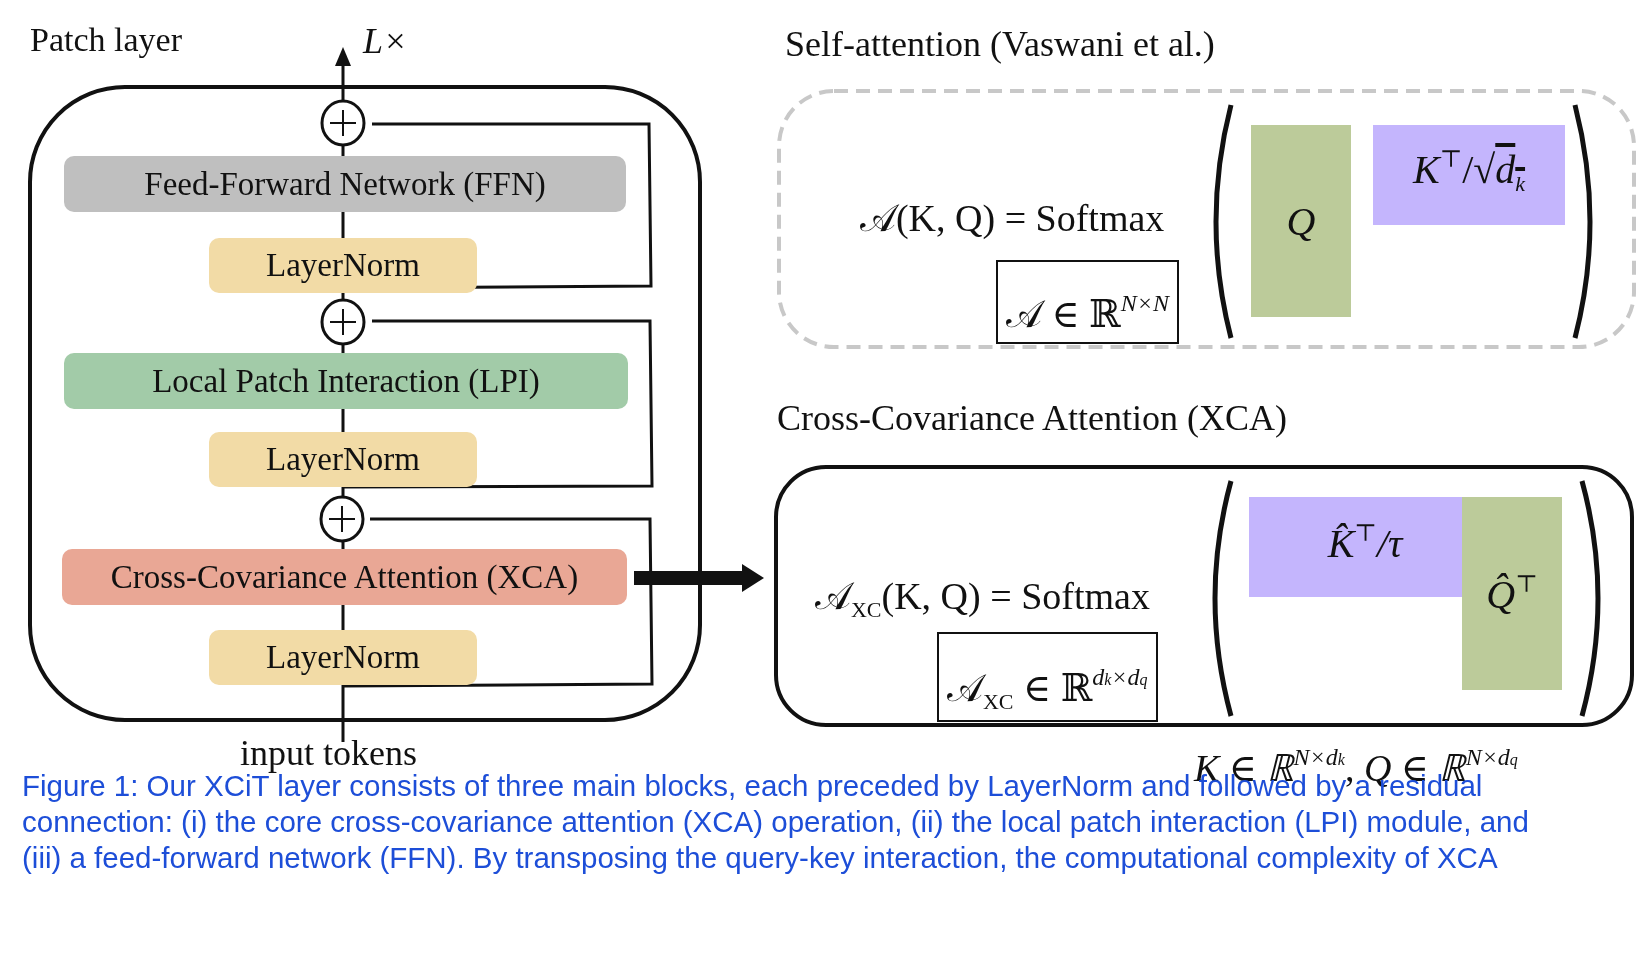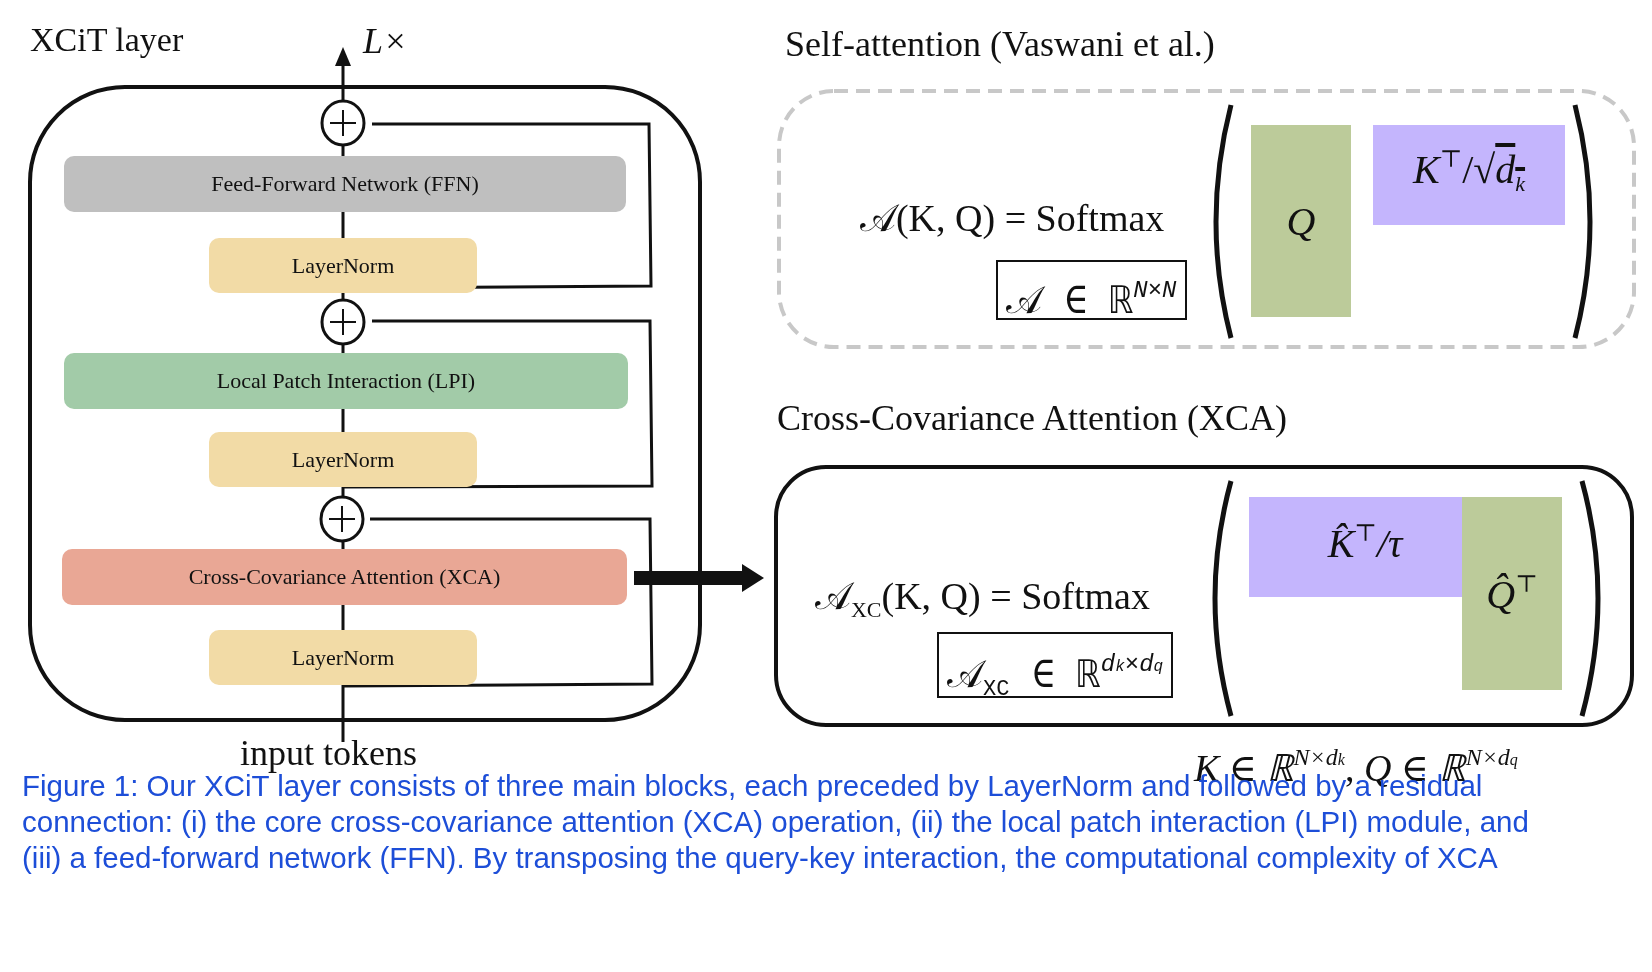--- a/index.html
+++ b/index.html
@@ -5,31 +5,31 @@
   html, body { margin: 0; padding: 0; background: #ffffff; }
   body { width: 1652px; height: 972px; position: relative; overflow: hidden;
          font-family: "DejaVu Serif", "Liberation Serif", serif; color: #111; }
   .abs { position: absolute; }
   .lserif { font-family: "Liberation Serif", "DejaVu Serif", serif; }
 
   #diagram-svg { position: absolute; left: 0; top: 0; width: 1652px; height: 972px; }
 
   .label-title { font-size: 34px; line-height: 40px; white-space: nowrap; }
   .block { position: absolute; border-radius: 10px; display: flex; align-items: center; justify-content: center;
-           font-size: 22px; white-space: nowrap; }
+           font-size: 33px; white-space: nowrap; }
   .block.ffn { background: #bfbfbf; }
   .block.lpi { background: #a2cba8; }
   .block.xca { background: #e9a795; }
   .block.ln  { background: #f2dba6; margin-top: 12px; }
 
   .math { font-family: "Liberation Serif", "DejaVu Serif", serif; font-size: 38px; white-space: nowrap; }
   .it { font-style: italic; }
   .sup { font-size: 24px; vertical-align: 16px; font-style: italic; }
   .sub { font-size: 22px; vertical-align: -8px; }
-  .bbox { border: 2.5px solid #111; padding: 0 8px; background: #fff; font-family: Liberation Mono, monospace; }
+  .bbox { border: 2.5px solid #111; padding: 12px 8px; background: #fff; }
 
   .mat { position: absolute; display: flex; align-items: flex-start; justify-content: center; }
   .mat.green { background: #bccb9a; align-items: center; }
   .mat.orange { background: #c4b5fd; }
   .mat-label { font-family: "Liberation Serif", "DejaVu Serif", serif; font-style: italic; font-size: 40px; white-space: nowrap; }
 
   .caption { position: absolute; left: 22px; top: 768px; width: 1620px;
              font-family: Liberation Sans, sans-serif; font-size: 29.5px; line-height: 36px; color: #1d4ed8; }
   .caption p { margin: 0; white-space: nowrap; }
 </style>
@@ -70,21 +70,21 @@
 
   <rect x="776" y="467" width="856" height="258" rx="50" ry="50" fill="none" stroke="#111" stroke-width="4"></rect>
 
   <path d="M 1231 105 Q 1201 222 1231 338" fill="none" stroke="#111" stroke-width="5"></path>
   <path d="M 1575 105 Q 1605 222 1575 338" fill="none" stroke="#111" stroke-width="5"></path>
 
   <path d="M 1231 481 Q 1199 598 1231 716" fill="none" stroke="#111" stroke-width="5"></path>
   <path d="M 1582 481 Q 1614 598 1582 716" fill="none" stroke="#111" stroke-width="5"></path>
 </svg>
 
-<div class="abs label-title lserif" style="left:30px; top:20px;">XCiT layer</div>
+<div class="abs label-title lserif" style="left:30px; top:20px;">Patch layer</div>
 <div class="abs lserif it" style="left:363px; top:20px; font-size:36px;">L×</div>
 
 <div class="block ffn lserif" style="left:64px; top:156px; width:562px; height:56px;">
   <span>Feed-Forward Network (FFN)</span>
 </div>
 <div class="block ln lserif" style="left:209px; top:226px; width:268px; height:55px;">
   <span>LayerNorm</span>
 </div>
 
 <div class="block lpi lserif" style="left:64px; top:353px; width:564px; height:56px;align-items:center;">

